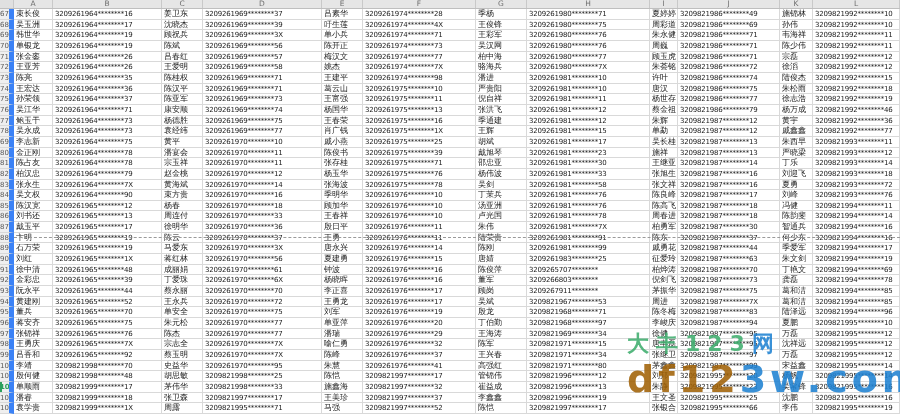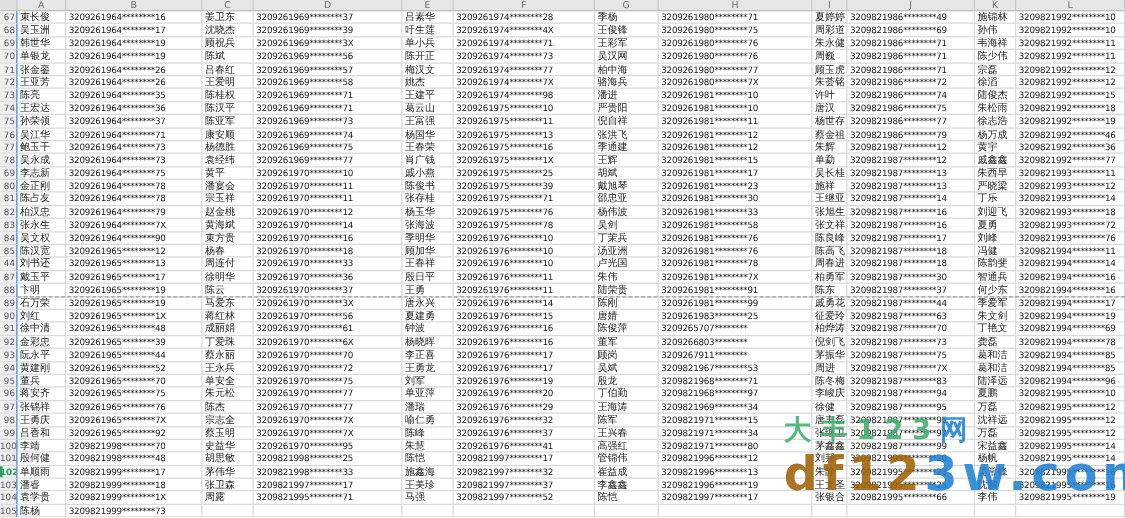--- a/index.html
+++ b/index.html
@@ -11,21 +11,21 @@
   .cw10{width:102px}.cw11{width:33px}.cw12{width:87px}
   .hdr{position:absolute;top:0;left:0;width:900px;height:9px;display:flex;
        background:#e6e6e6;border-bottom:1px solid #bfbfbf;box-sizing:border-box;}
   .hcell{height:100%;box-sizing:border-box;border-right:1px solid #c9c9c9;
          font-size:7.5px;line-height:8px;color:#6f6f6f;text-align:center;overflow:hidden;}
   .corner{background:#e0e0e0;}
   .grid{position:absolute;top:9px;left:0;width:900px;height:405px;display:flex;flex-direction:column;}
   .row{flex:1;display:flex;min-height:0;}
   .cell{box-sizing:border-box;border-right:1px solid #d9d9d9;border-bottom:1px solid #d9d9d9;
         overflow:hidden;white-space:nowrap;color:#1a1a1a;}
-  .rownum{background:#efefef;border-right:1px solid #3b82f6;font-size:7px;line-height:10px;
+  .rownum{background:#efefef;border-right:5px solid #3b82f6;font-size:7px;line-height:10px;
           color:#5a5a5a;text-align:right;padding-right:1px;}
   .rownum.hl{color:#2ca05e;box-shadow:inset 2px 0 0 #2ca05e;font-weight:bold;}
   .nm{font-size:8px;line-height:10px;padding-left:2px;}
   .id{font-size:7px;line-height:10px;padding-left:2px;letter-spacing:-0.2px;}
   .pbreak{position:absolute;left:14px;width:886px;height:0;border-top:1px dashed #9a9a9a;z-index:2;}
   .wm{position:absolute;z-index:5;font-weight:bold;opacity:0.88;white-space:nowrap;
       font-family:"DejaVu Sans","Liberation Sans",sans-serif;}
   .wm1{top:329px;left:627px;font-size:22px;letter-spacing:7px;}
   .wm2{top:357px;left:627px;font-size:38px;letter-spacing:4px;}
   .wm .g{color:#3fae6e;}
@@ -332,21 +332,21 @@
         <div class="cell cw5 nm">顾加华</div>
         <div class="cell cw6 id">3209261976********10</div>
         <div class="cell cw7 nm">汤亚洲</div>
         <div class="cell cw8 id">3209261981********76</div>
         <div class="cell cw9 nm">陈高飞</div>
         <div class="cell cw10 id">3209821987********18</div>
         <div class="cell cw11 nm">冯健</div>
         <div class="cell cw12 id">3209821994********11</div>
       </div>
       <div class="row">
-        <div class="cell rownum cw0">44</div>
+        <div class="cell rownum cw0">86</div>
         <div class="cell cw1 nm">刘书还</div>
         <div class="cell cw2 id">3209261965********13</div>
         <div class="cell cw3 nm">周连付</div>
         <div class="cell cw4 id">3209261970********33</div>
         <div class="cell cw5 nm">王春祥</div>
         <div class="cell cw6 id">3209261976********10</div>
         <div class="cell cw7 nm">卢光国</div>
         <div class="cell cw8 id">3209261981********78</div>
         <div class="cell cw9 nm">周春进</div>
         <div class="cell cw10 id">3209821987********18</div>
@@ -616,32 +616,17 @@
         <div class="cell cw4 id">3209821995********71</div>
         <div class="cell cw5 nm">马强</div>
         <div class="cell cw6 id">3209821997********52</div>
         <div class="cell cw7 nm">陈恺</div>
         <div class="cell cw8 id">3209821997********17</div>
         <div class="cell cw9 nm">张银合</div>
         <div class="cell cw10 id">3209821995********66</div>
         <div class="cell cw11 nm">李伟</div>
         <div class="cell cw12 id">3209821995********19</div>
       </div>
-      <div class="row">
-        <div class="cell rownum cw0">105</div>
-        <div class="cell cw1 nm">陈杨</div>
-        <div class="cell cw2 id">3209821999********73</div>
-        <div class="cell cw3 nm"></div>
-        <div class="cell cw4 id"></div>
-        <div class="cell cw5 nm"></div>
-        <div class="cell cw6 id"></div>
-        <div class="cell cw7 nm"></div>
-        <div class="cell cw8 id"></div>
-        <div class="cell cw9 nm"></div>
-        <div class="cell cw10 id"></div>
-        <div class="cell cw11 nm"></div>
-        <div class="cell cw12 id"></div>
-      </div>
     </div>
   <div class="pbreak" style="top: 237.462px;"></div>
   <div class="wm wm1"><span class="g" style="color: rgb(63, 174, 110);">大丰123</span><span class="b" style="color: rgb(31, 130, 210);">网</span></div>
   <div class="wm wm2"><span class="g" style="color: #a16207;">df12</span><span class="b" style="color: rgb(31, 130, 210);">3w.com</span></div>
 </div>
 
 </body></html>

